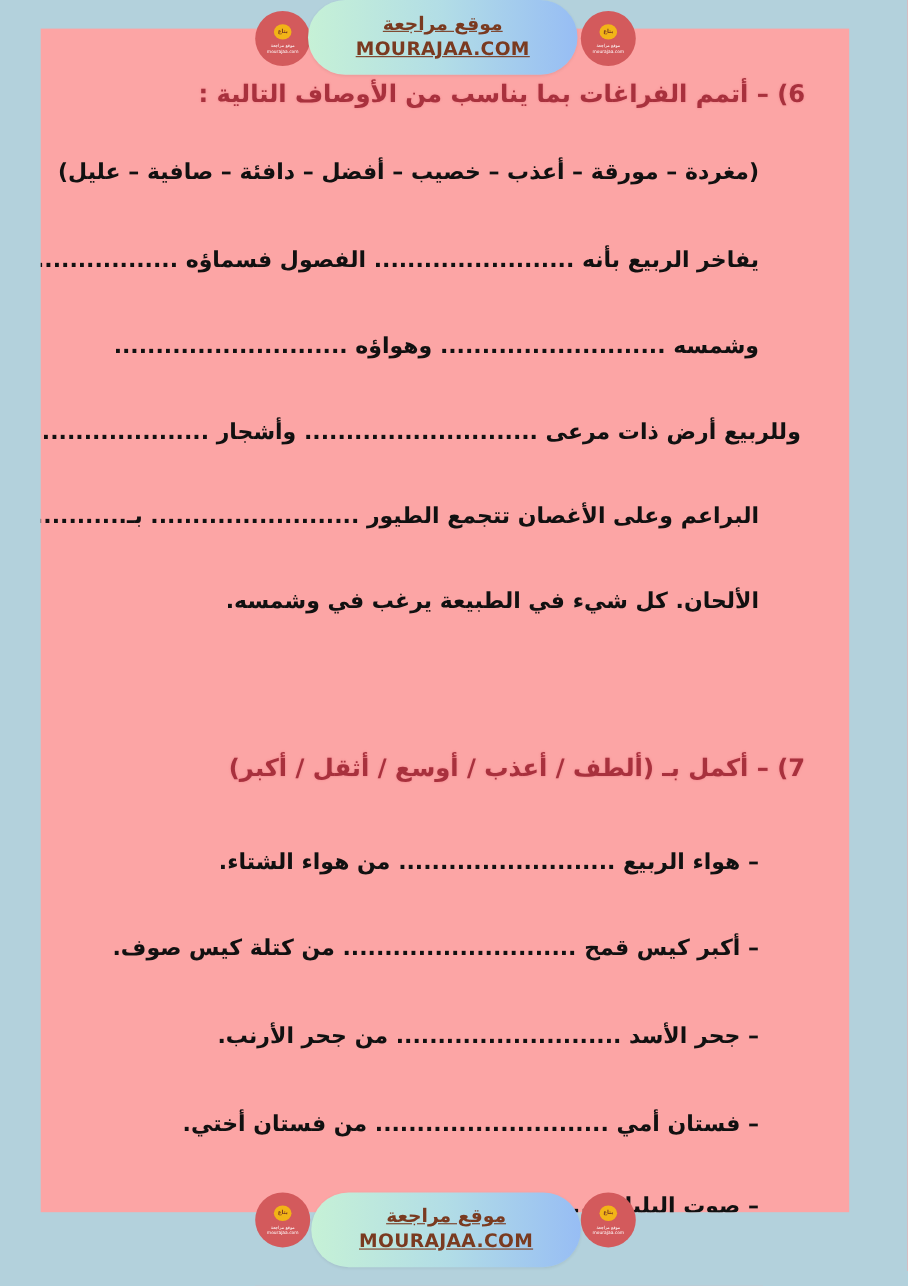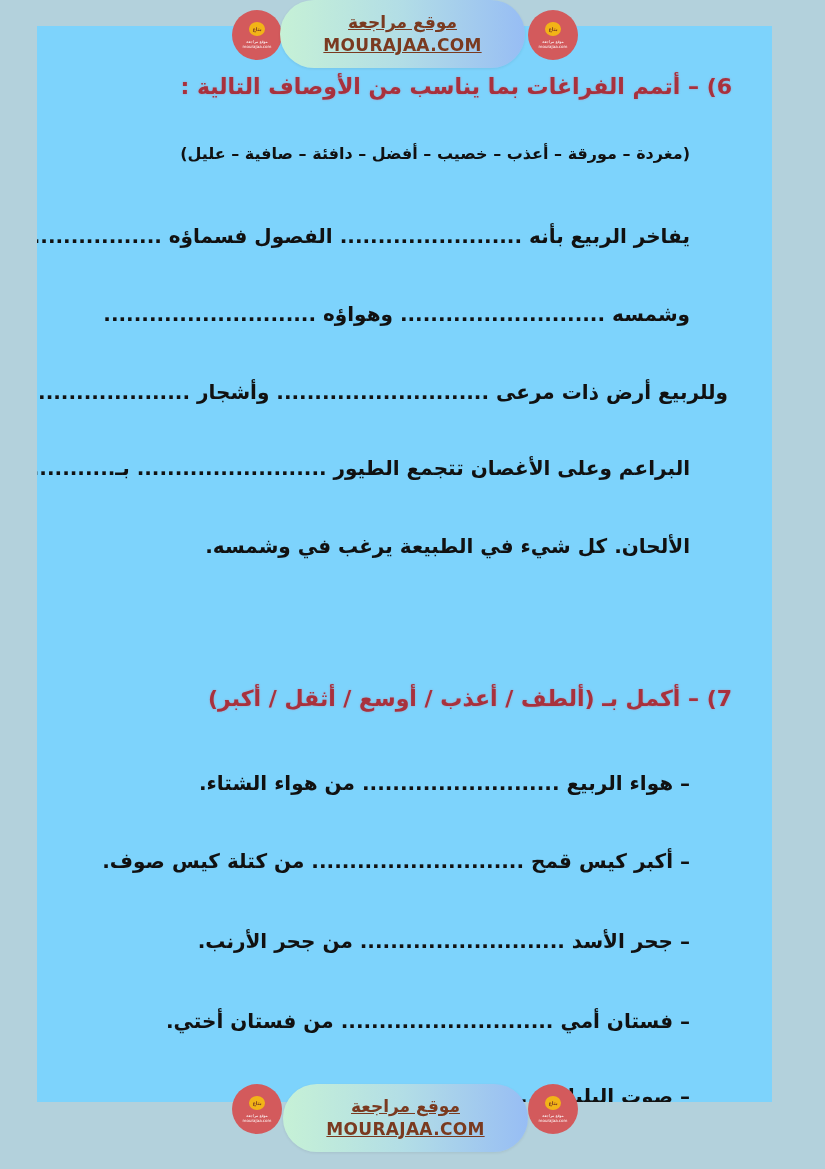--- a/index.html
+++ b/index.html
@@ -3,30 +3,30 @@
   <meta charset="utf-8">
   <style>
     html, body { margin: 0; padding: 0; }
     body {
       width: 825px; height: 1169px; overflow: hidden; position: relative;
       background: #b3d1dc;
       font-family: "DejaVu Sans", sans-serif;
     }
     .page {
       position: absolute; left: 37px; top: 26px; width: 735px; height: 1076px;
-      background: #7dd3fc; overflow: hidden;
+      background: #fca5a5; overflow: hidden;
     }
     .line {
       position: absolute; right: 0; direction: rtl; white-space: nowrap;
       color: #111; font-weight: bold; font-family: "DejaVu Sans", sans-serif;
     }
     .q-title {
       color: #a8313d; font-size: 22px; text-shadow: 0 0 2px rgba(220,80,100,0.45);
     }
-    .words { font-size: 16px; }
+    .words { font-size: 20px; }
     .body-line { font-size: 20px; letter-spacing: 0; }
     .banner {
       position: absolute; left: 0; width: 825px; height: 70px; padding-left: 20px;
     }
     .pill {
       position: absolute; width: 245px; height: 68px; border-radius: 34px;
       background: linear-gradient(90deg, #c6f1d6 0%, #b2dde6 50%, #97bdf4 100%);
       display: flex; flex-direction: column; align-items: center; justify-content: center;
       color: #7a3a20; font-weight: bold; text-decoration: underline;
       font-family: "DejaVu Sans", sans-serif; box-shadow: 0 1px 3px rgba(0,0,0,0.08);

